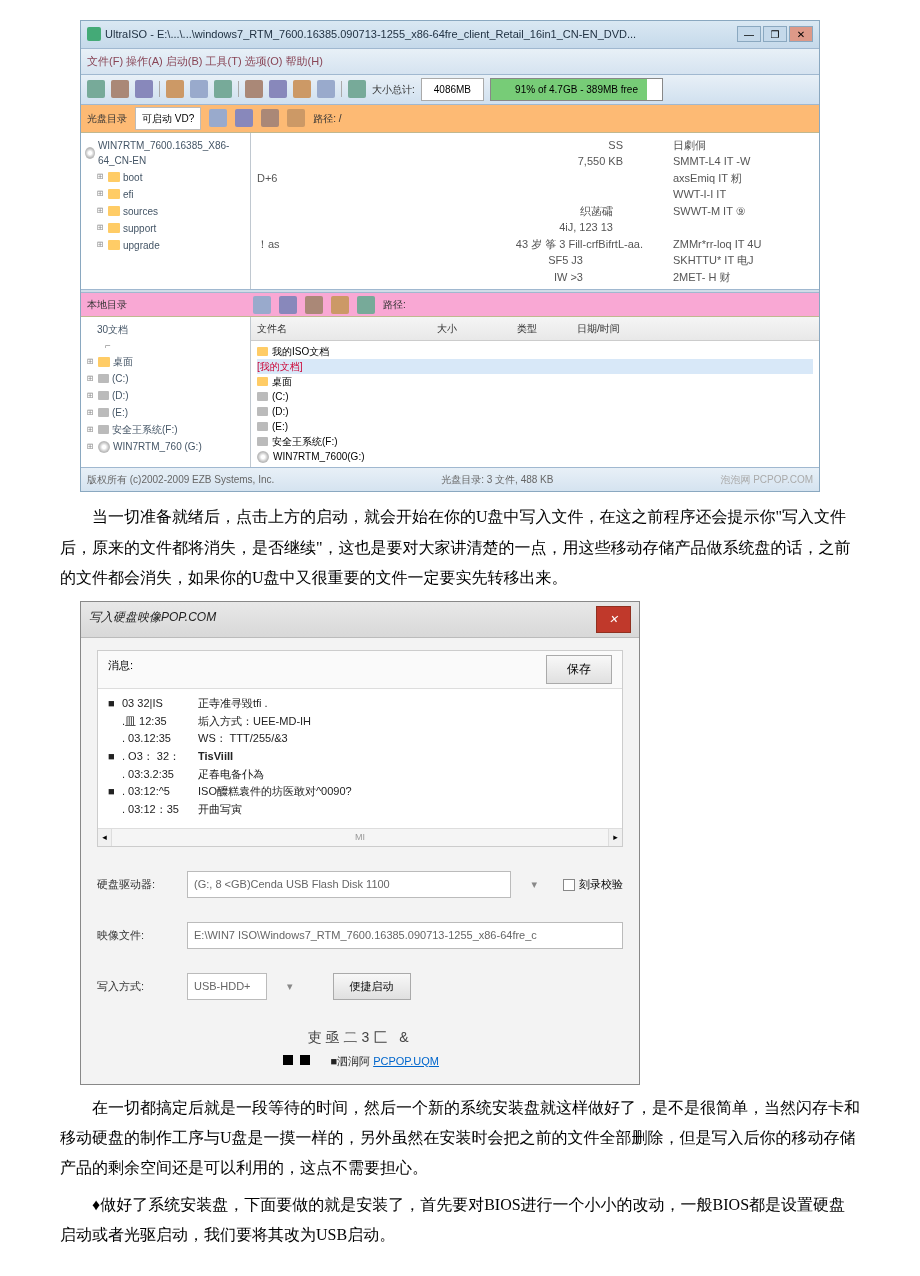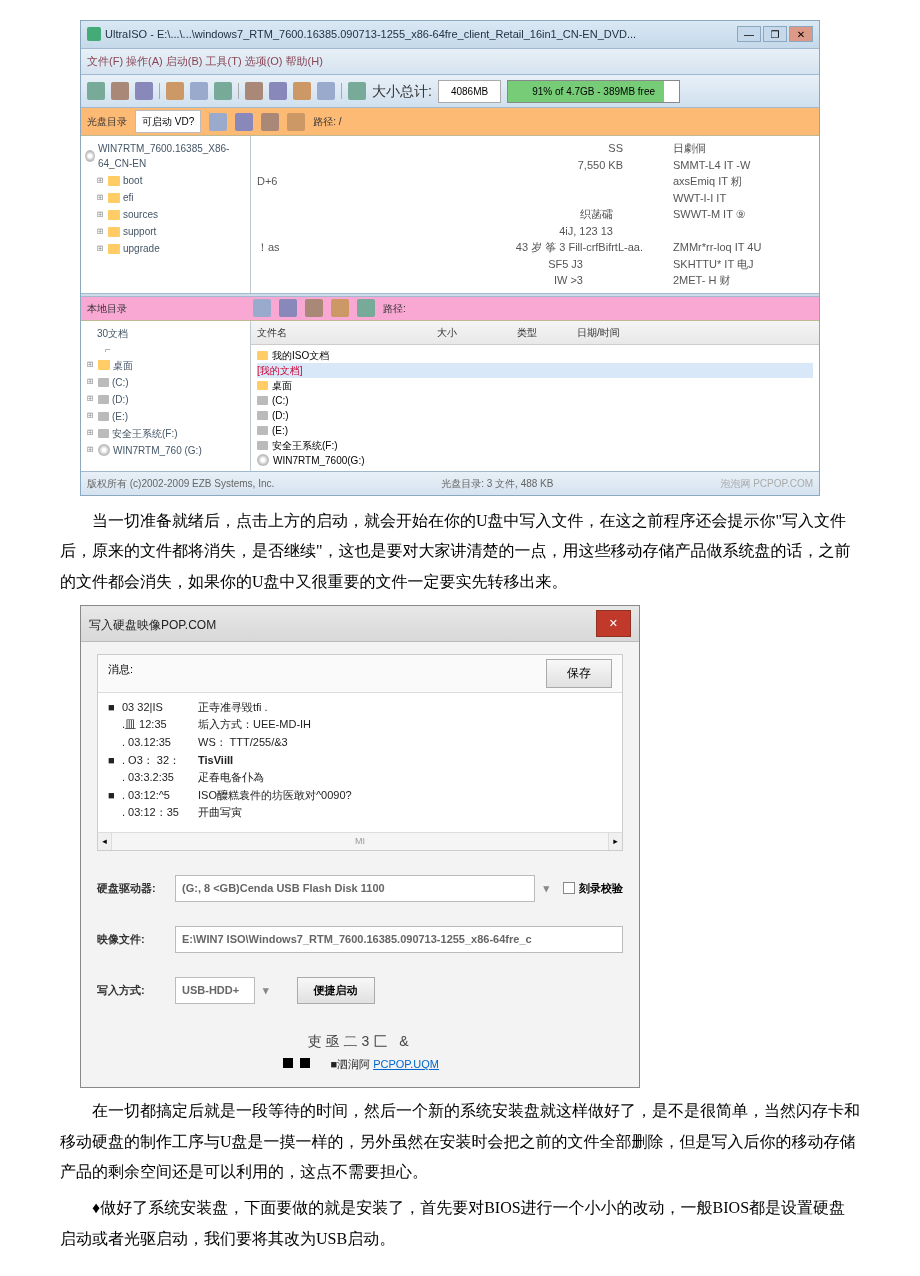--- a/index.html
+++ b/index.html
@@ -51,21 +51,21 @@
       gap: 6px;
       border-bottom: 1px solid #a0b8d0;
     }
     .tb-icon { width: 18px; height: 18px; background: #79b; border-radius: 2px; }
     .tb-icon.b1 { background: #7a9; }
     .tb-icon.b2 { background: #a87; }
     .tb-icon.b3 { background: #88b; }
     .tb-icon.b4 { background: #c96; }
     .tb-icon.b5 { background: #9ac; }
     .tb-sep { width: 1px; height: 16px; background: #aaa; }
-    .tb-label { font-size: 14px; color: #333; }
+    .tb-label { font-size: 10px; color: #333; }
     .tb-field { background: #fff; border: 1px solid #aaa; padding: 1px 12px; font-size: 10px; display: inline-block; }
     .tb-progress { background: linear-gradient(to right, #7c7 91%, #fff 91%); border: 1px solid #888; padding: 1px 6px; font-size: 10px; width: 173px; text-align: center; }
     .infobar {
       background: #fdba74;
       padding: 2px 6px;
       display: flex;
       align-items: center;
       gap: 8px;
       border-bottom: 1px solid #c0b890;
       font-size: 10px;
@@ -161,24 +161,25 @@
       border: 1px solid #888;
       font-family: "Microsoft YaHei", sans-serif;
       font-size: 11px;
       background: #f3f3f3;
     }
     .dlg-title {
       background: linear-gradient(to bottom, #e8e8e8, #d8d8d8);
       padding: 4px 8px;
       display: flex;
       justify-content: space-between;
-      align-items: flex-end;
+      align-items: flex-start;
       border-bottom: 1px solid #bbb;
       font-size: 12px;
       color: #222;
+      font-style: italic;
     }
     .dlg-close { background: #c0392b; color: #fff; padding: 2px 12px; font-size: 11px; border: 1px solid #903020; }
     .dlg-body { padding: 12px 16px; }
     .msg-box {
       border: 1px solid #ccc;
       background: #fff;
       margin-bottom: 10px;
     }
     .msg-header {
       display: flex;
@@ -204,23 +205,22 @@
     .msg-bullet { width: 8px; }
     .msg-time { width: 70px; }
     .msg-text { flex: 1; }
     .msg-scroll { display: flex; border-top: 1px solid #ddd; }
     .msg-arrow { width: 14px; background: #f0f0f0; border-right: 1px solid #ddd; text-align: center; font-size: 9px; }
     .msg-track { flex: 1; background: #f5f5f5; text-align: center; font-size: 9px; color: #999; }
     
     .form-row {
       display: flex;
       align-items: center;
-      gap: 8px;
+      gap: 20px;
       margin: 24px 0;
-      font-weight: bold;
     }
     .form-label { width: 70px; color: #333; }
     .form-input {
       background: #fff;
       border: 1px solid #bbb;
       padding: 2px 6px;
       flex: 1;
       font-size: 11px;
       color: #666;
     }

